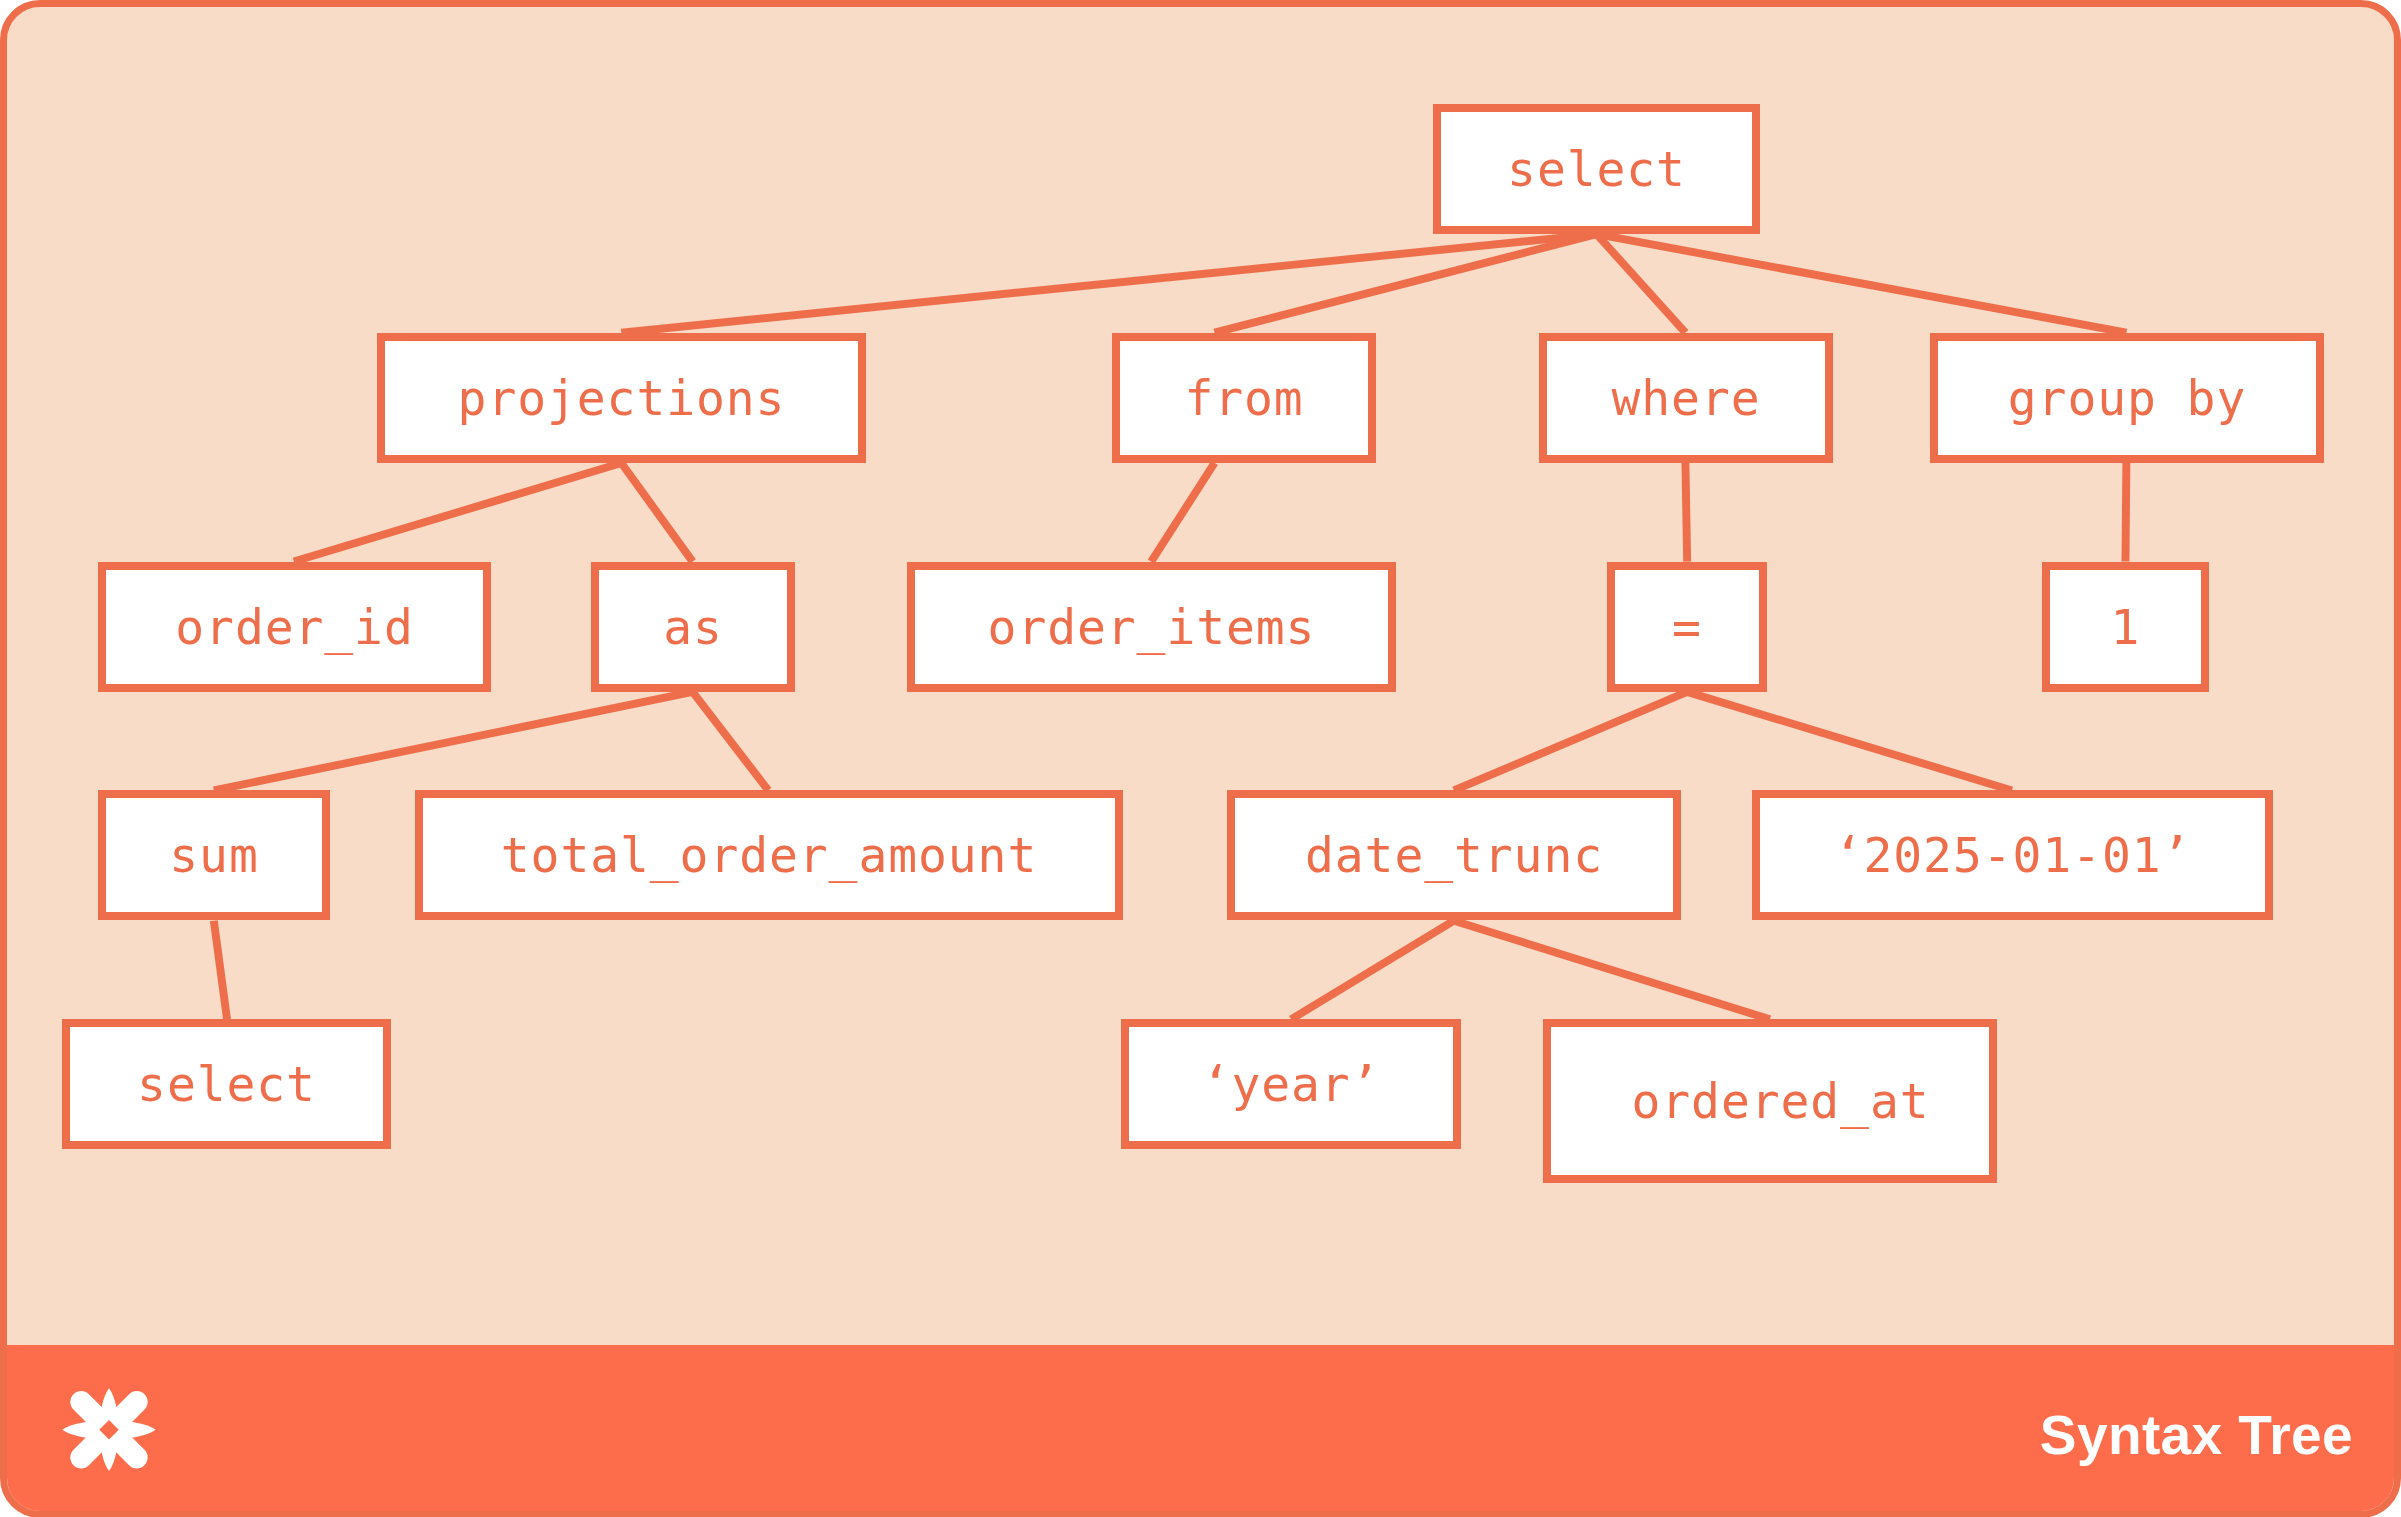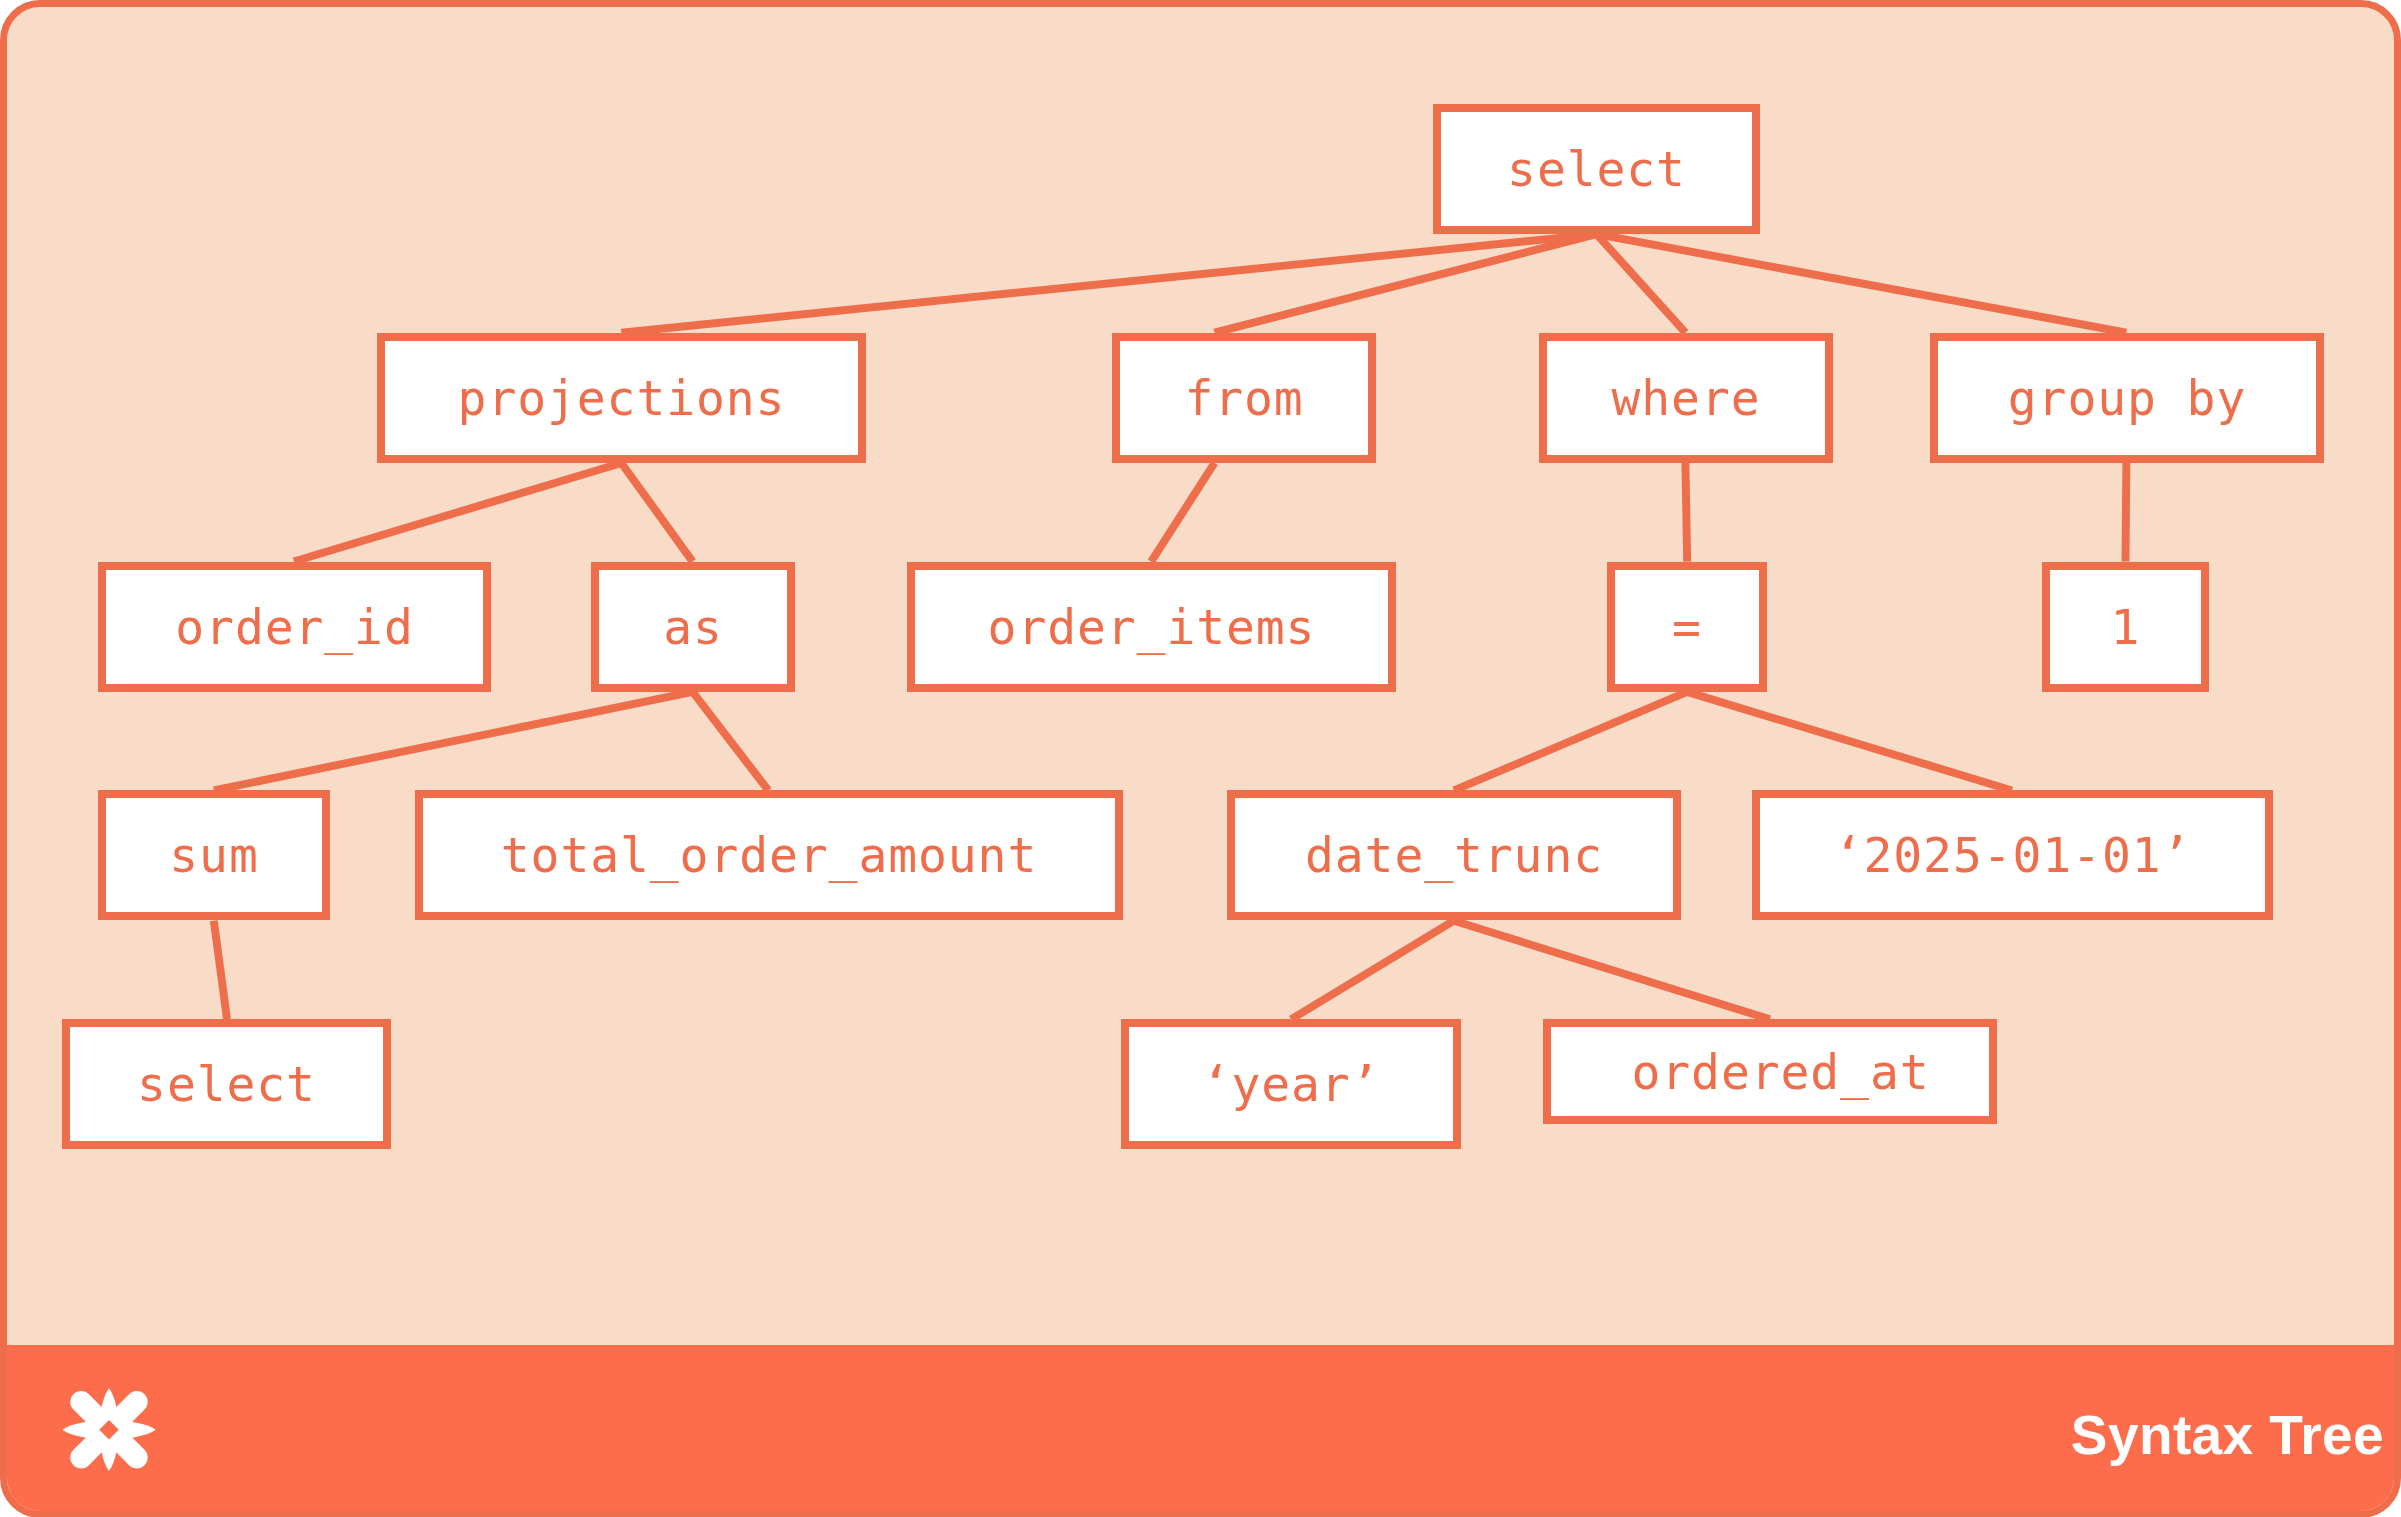--- a/index.html
+++ b/index.html
@@ -72,21 +72,21 @@
     align-items: center;
     justify-content: space-between;
   }
   #footer-logo {
     margin-left: 49px;
     width: 106px;
     height: 106px;
     display: block;
   }
   #footer-title {
-    margin-right: 24px;
+    margin-right: 55px;
     font-family: "Liberation Sans", sans-serif;
     font-size: 55px;
     font-weight: bold;
     color: #FFFFFF;
     letter-spacing: 0.4px;
     white-space: nowrap;
   }
 </style>
 </head>
 <body>
@@ -154,21 +154,21 @@
         </div>
         <div class="node" style="left: 1745px; top: 783px; width: 521px; height: 130px;">
           <span class="node-label">‘2025-01-01’</span>
         </div>
         <div class="node" style="left: 55px; top: 1012px; width: 329px; height: 130px;">
           <span class="node-label">select</span>
         </div>
         <div class="node" style="left: 1114px; top: 1012px; width: 340px; height: 130px; text-align: right;">
           <span class="node-label">‘year’</span>
         </div>
-        <div class="node" style="left: 1536px; top: 1012px; width: 454px; height: 105px; padding-left: 21px;">
+        <div class="node" style="left: 1536px; top: 1012px; width: 454px; height: 164px; padding-left: 21px;">
           <span class="node-label">ordered_at</span>
         </div>
       </div>
   </div>
 
   <div id="footer">
     <svg id="footer-logo" viewBox="0 0 100 100">
       <path fill="#FFFFFF" d="M16.5,11.5 C20.5,7.5 27,7.5 31,11.5 L50,30.5 L69,11.5
                C73,7.5 79.5,7.5 83.5,11.5 C87.5,15.5 87.5,22 83.5,26
                L64.5,45 L83.5,64 C87.5,68 87.5,74.5 83.5,78.5

